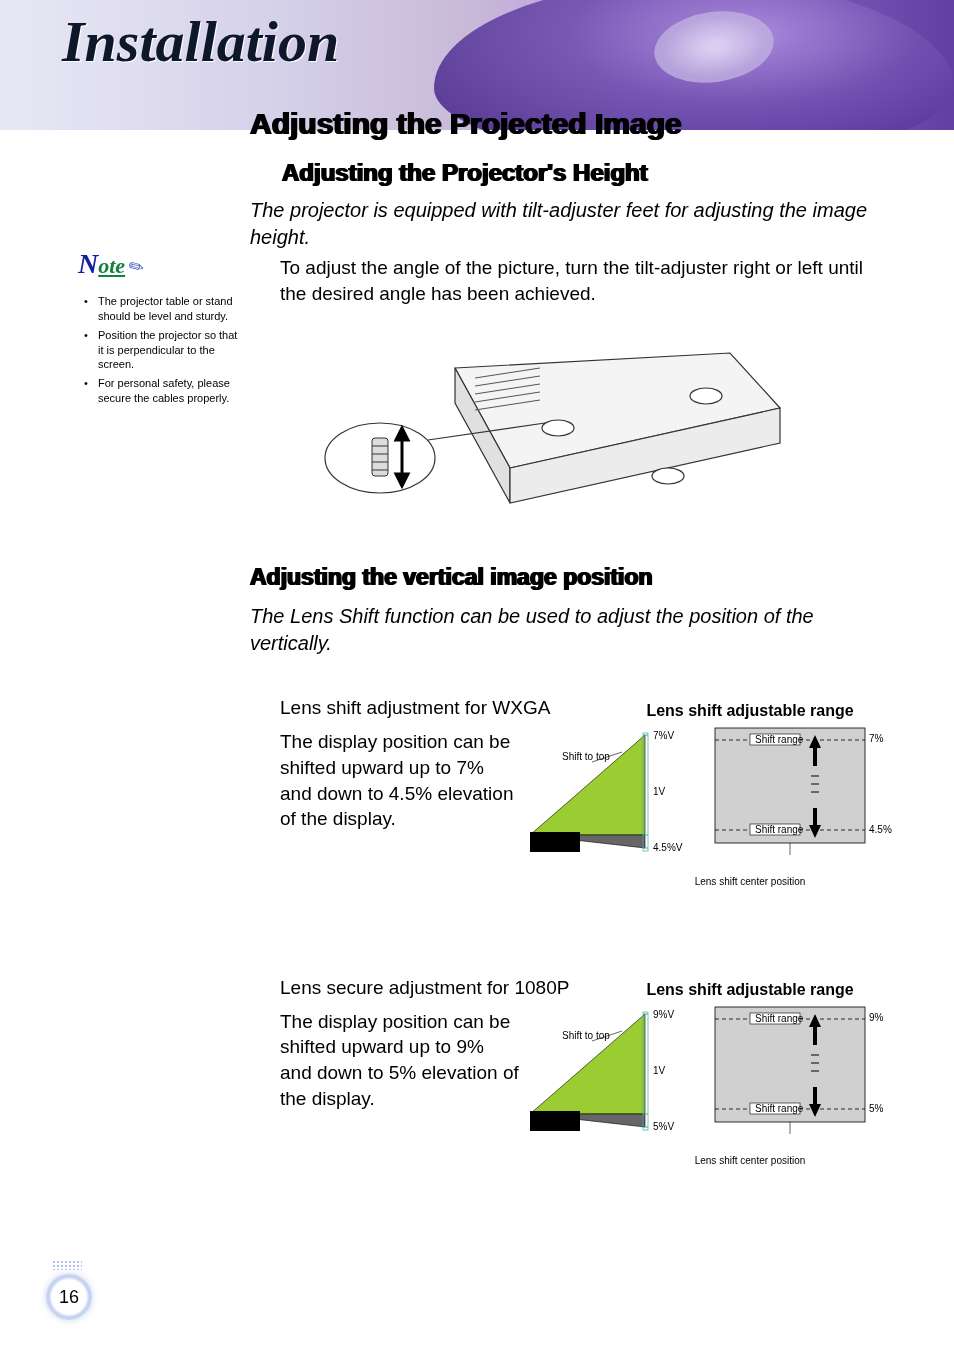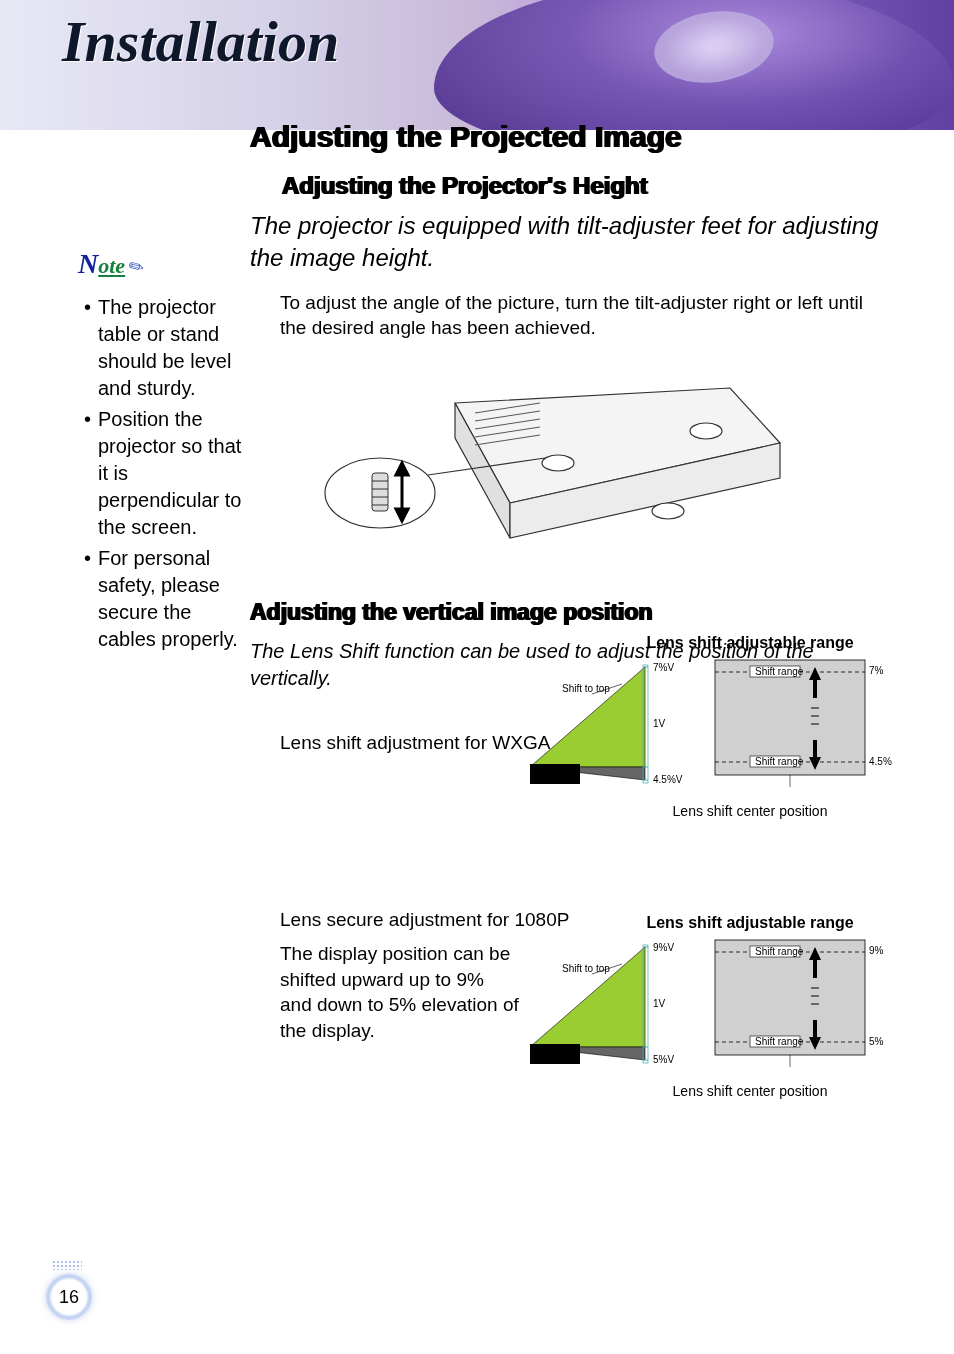--- a/index.html
+++ b/index.html
@@ -45,44 +45,44 @@
     font-family: Georgia, 'Times New Roman', serif;
     font-style: italic;
     font-weight: bold;
     font-size: 58px;
     color: #0f172a;
     text-shadow: 1px 1px 0 #fff;
     z-index: 2;
   }
   .main-content {
     position: absolute;
-    top: 120px;
+    top: 107px;
     left: 250px;
     width: 640px;
   }
   .h1 {
     font-size: 30px;
     font-weight: bold;
     margin-bottom: 18px;
     text-align: left;
     color: #000;
     text-shadow: 1px 0 0 #000, -1px 0 0 #000;
   }
   .h2 {
     font-size: 24px;
     font-weight: bold;
     margin-left: 32px;
     margin-bottom: 10px;
     text-shadow: 1px 0 0 #000, -1px 0 0 #000;
   }
   .intro {
     font-style: italic;
-    font-size: 24px;
+    font-size: 20px;
     line-height: 1.35;
-    margin-bottom: 15px;
+    margin-bottom: 4px;
   }
   .instr {
     font-size: 19px;
     line-height: 1.35;
     margin-left: 30px;
     margin-bottom: 22px;
   }
   .h2b {
     font-size: 23px;
     font-weight: bold;
@@ -135,21 +135,21 @@
   }
   .note-icon {
     display: inline-block;
     transform: rotate(-30deg);
     color: #4060c0;
     font-size: 18px;
     margin-left: 4px;
   }
   .sidebar ul {
     list-style: none;
-    font-size: 20px;
+    font-size: 11px;
     line-height: 1.35;
   }
   .sidebar li {
     position: relative;
     padding-left: 20px;
     margin-bottom: 4px;
   }
   .sidebar li::before {
     content: "•";
     position: absolute;
@@ -189,21 +189,21 @@
     left: 455px;
     top: 18px;
     width: 180px;
     height: 135px;
   }
   .chart-left svg, .chart-right svg { width: 100%; height: 100%; overflow: visible; }
   .chart-caption {
     position: absolute;
     bottom: 0px;
     right: 40px;
-    font-size: 14px;
+    font-size: 10px;
     width: 200px;
     text-align: center;
   }
   .tiny { font-size: 10px; }
   .page-badge {
     position: absolute;
     bottom: 34px;
     left: 46px;
     width: 46px;
     height: 46px;
@@ -291,20 +291,21 @@
         <polygon points="92,158 86,146 98,146"></polygon>
       </g>
     </svg>
   </div>
 
   <div class="h2b">Adjusting the vertical image position</div>
   <div class="intro2">The Lens Shift function can be used to adjust the position of the vertically.</div>
 
   <div class="sub">Lens shift adjustment for WXGA</div>
   <div style="position:relative">
+    <div class="para">The display position can be shifted upward up to 7% and down to 4.5% elevation of the display.</div>
     <div class="chart-block" style="margin-top:-130px">
       <div class="chart-title">Lens shift adjustable range</div>
       <div class="chart-left">
         <svg viewBox="0 0 155 135">
           <polygon points="0,115 115,15 115,115" fill="#9acd32" stroke="#000" stroke-width="0.6"></polygon>
           <polygon points="0,115 115,115 115,128" fill="#666" stroke="#000" stroke-width="0.6"></polygon>
           <rect x="0" y="112" width="50" height="20" fill="#000"></rect>
           <rect x="113" y="13" width="5" height="118" fill="none" stroke="#4aa" stroke-width="0.7"></rect>
           <line x1="113" y1="15" x2="118" y2="15" stroke="#4aa"></line>
           <line x1="113" y1="115" x2="118" y2="115" stroke="#4aa"></line>

